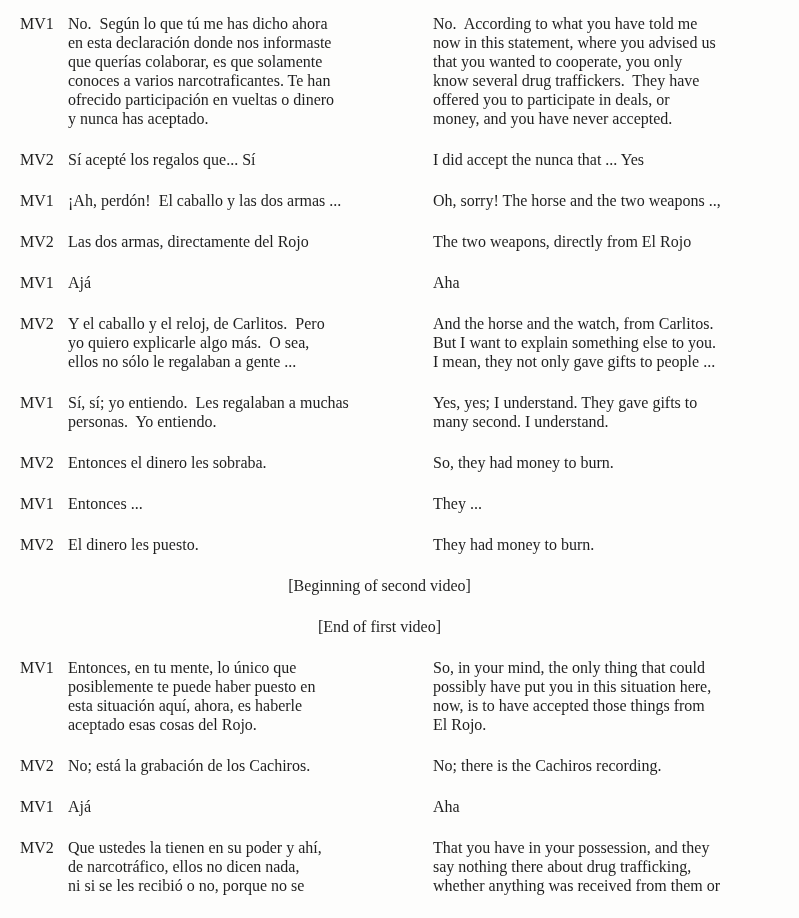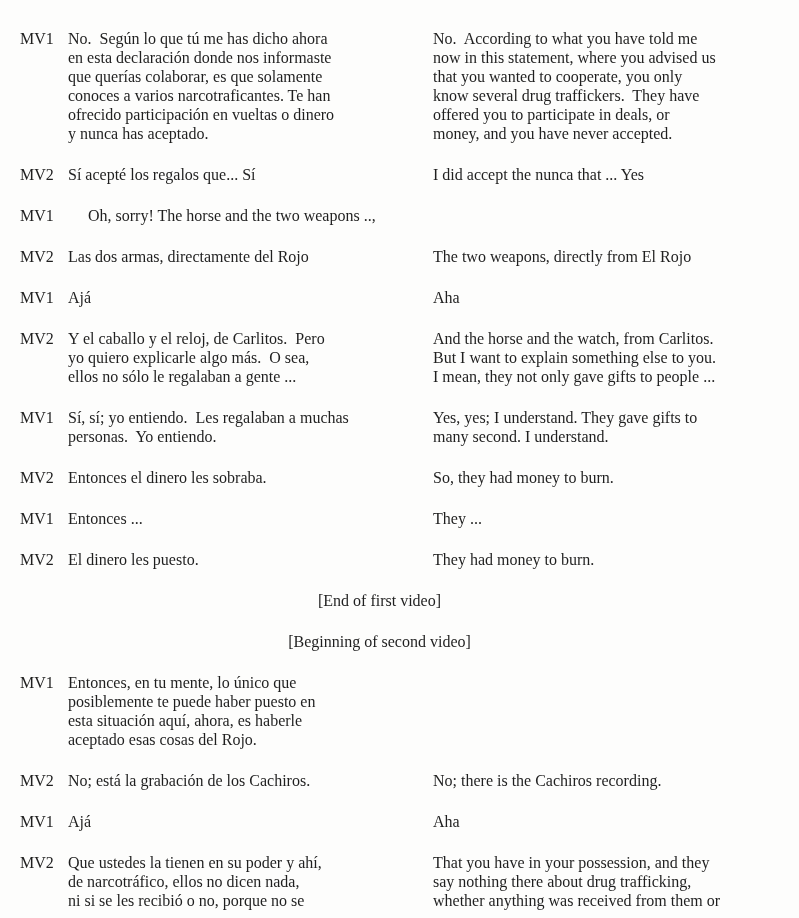--- a/index.html
+++ b/index.html
@@ -18,21 +18,20 @@
     font-size: 16px;
     line-height: 19px;
     color: #1f1f1f;
     overflow: hidden;
     filter: blur(0.3px); 
   }
   .row {
     display: flex;
     align-items: flex-start;
     margin-bottom: 22px;
-    margin-top: 15px;
   }
   .speaker {
     flex: 0 0 48px;
   }
   .spanish {
     flex: 0 0 345px;
     white-space: pre-wrap;
   }
   .english {
     flex: 1 1 auto;
@@ -68,20 +67,21 @@
   </div>
 
   <div class="row">
     <div class="speaker">MV2</div>
     <div class="spanish">Sí acepté los regalos que... Sí</div>
     <div class="english">I did accept the nunca that ... Yes</div>
   </div>
 
   <div class="row">
     <div class="speaker">MV1</div>
+    <div class="spanish">¡Ah, perdón!  El caballo y las dos armas ...</div>
     <div class="english">Oh, sorry! The horse and the two weapons ..,</div>
   </div>
 
   <div class="row">
     <div class="speaker">MV2</div>
     <div class="spanish">Las dos armas, directamente del Rojo</div>
     <div class="english">The two weapons, directly from El Rojo</div>
   </div>
 
   <div class="row">
@@ -119,30 +119,34 @@
     <div class="spanish">Entonces ...</div>
     <div class="english">They ...</div>
   </div>
 
   <div class="row">
     <div class="speaker">MV2</div>
     <div class="spanish">El dinero les puesto.</div>
     <div class="english">They had money to burn.</div>
   </div>
 
+  <div class="marker">[Beginning of second video]</div>
+
   <div class="marker">[End of first video]</div>
-
-  <div class="marker">[Beginning of second video]</div>
 
   <div class="row">
     <div class="speaker">MV1</div>
     <div class="spanish">Entonces, en tu mente, lo único que
 posiblemente te puede haber puesto en
 esta situación aquí, ahora, es haberle
 aceptado esas cosas del Rojo.</div>
+    <div class="english">So, in your mind, the only thing that could
+possibly have put you in this situation here,
+now, is to have accepted those things from
+El Rojo.</div>
   </div>
 
   <div class="row">
     <div class="speaker">MV2</div>
     <div class="spanish">No; está la grabación de los Cachiros.</div>
     <div class="english">No; there is the Cachiros recording.</div>
   </div>
 
   <div class="row">
     <div class="speaker">MV1</div>

